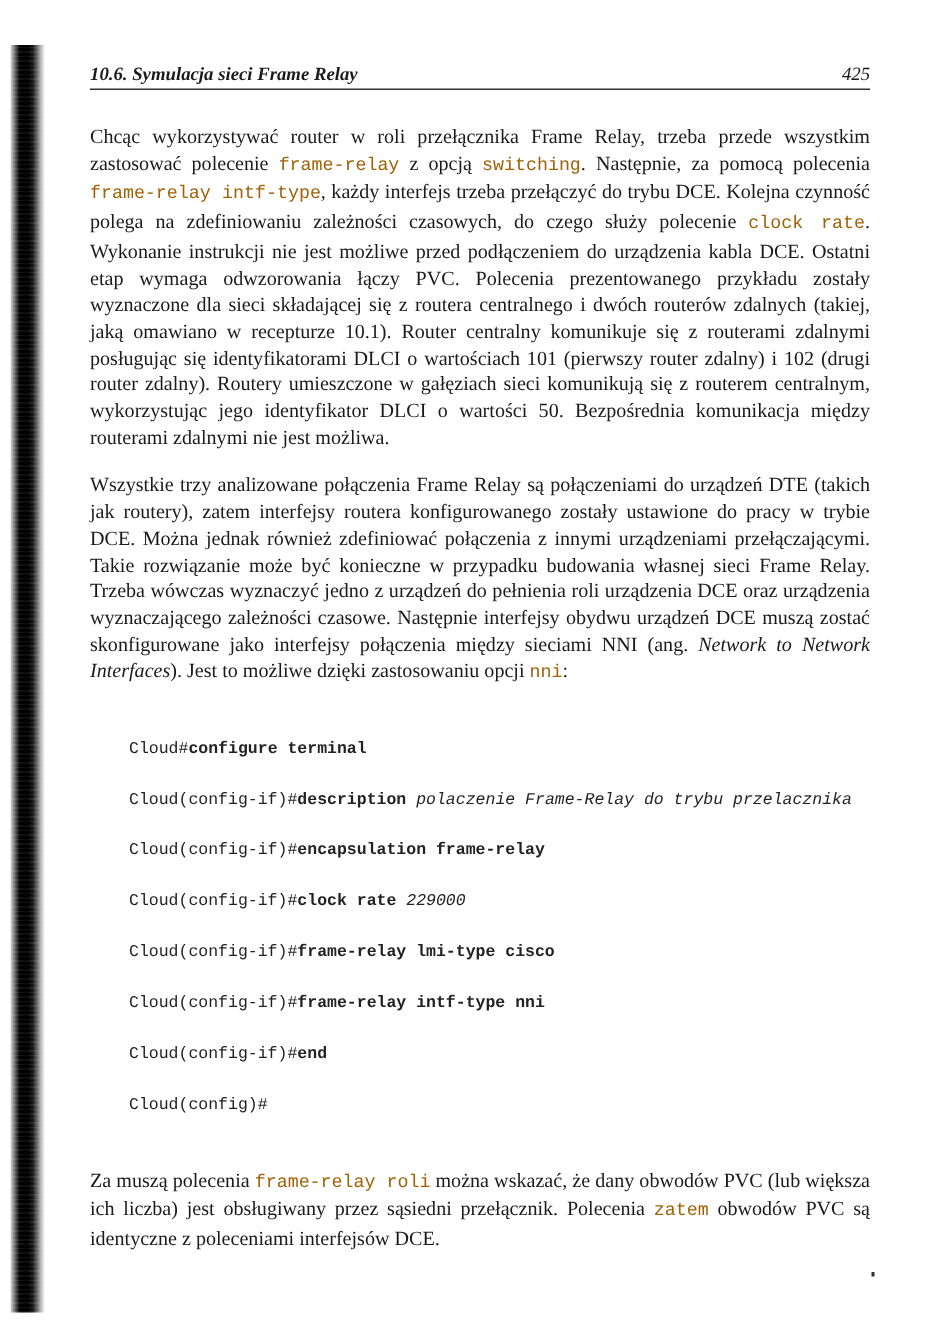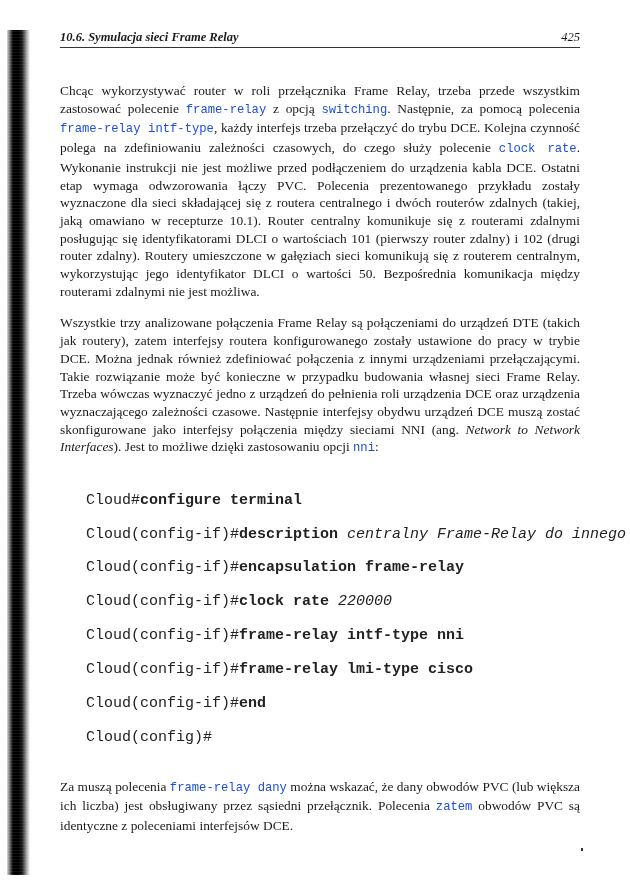--- a/index.html
+++ b/index.html
@@ -11,37 +11,37 @@
     .binding {
       position: absolute; left: 7px; top: 30px; width: 23px; height: 845px;
       background: linear-gradient(90deg, rgba(0,0,0,0.15) 0%, #111 25%, #000 45%, #222 65%, rgba(0,0,0,0.35) 85%, rgba(0,0,0,0) 100%);
       filter: contrast(1.1);
     }
     .binding::after {
       content: ""; position: absolute; inset: 0;
       background: repeating-linear-gradient(0deg, rgba(255,255,255,0.08) 0px, rgba(255,255,255,0.08) 1px, transparent 1px, transparent 3px);
     }
     .header {
-      position: absolute; left: 60px; top: 24px; width: 520px; height: 21px;
+      position: absolute; left: 60px; top: 36px; width: 520px; height: 21px;
       border-bottom: 1.3px solid #333;
       display: flex; justify-content: space-between; align-items: flex-end;
       font-size: 12.5px; padding-bottom: 2px;
     }
     .header .title { font-style: italic; font-weight: bold; }
     .header .pageno { font-style: italic; }
     .page { position: absolute; left: 60px; top: 82px; width: 520px; }
     p.body {
       margin: 0; font-size: 13.4px; line-height: 17.7px; text-align: justify;
       hyphens: manual;
     }
     p.body + p.body { margin-top: 14px; }
-    .code-inline { font-family: "Liberation Mono", "DejaVu Sans Mono", monospace; font-size: 12.2px; color: #1d4ed8; }
+    .code-inline { font-family: "Liberation Mono", "DejaVu Sans Mono", monospace; font-size: 12.2px; color: #a16207; }
     .mono-block {
       margin: 14px 0 12px 26px; font-family: "Liberation Mono", "DejaVu Sans Mono", monospace;
-      font-size: 15px; line-height: 11.3px; white-space: pre; color: #222;
+      font-size: 11px; line-height: 11.3px; white-space: pre; color: #222;
     }
     .mono-block .ln { display: block; }
     .b { font-weight: bold; }
     .i { font-style: italic; }
     .speck { position: absolute; left: 581px; top: 848px; width: 2px; height: 3px; background: #333; }
   </style>
 </head>
 <body>
 
 <div class="binding"></div>
@@ -52,26 +52,26 @@
 </div>
 
 <div class="page">
 
   <p class="body"><span>Chcąc wykorzystywać router w roli przełącznika Frame Relay, trzeba przede wszystkim zastosować polecenie </span><span class="code-inline">frame-relay</span><span> z opcją </span><span class="code-inline">switching</span><span>. Następnie, za pomocą polecenia </span><span class="code-inline">frame-relay intf-type</span><span>, każdy interfejs trzeba przełączyć do trybu DCE. Kolejna czynność polega na zdefiniowaniu zależności czasowych, do czego służy polecenie </span><span class="code-inline">clock rate</span><span>. Wykonanie instrukcji nie jest możliwe przed podłączeniem do urządzenia kabla DCE. Ostatni etap wymaga odwzorowania łączy PVC. Polecenia prezentowanego przykładu zostały wyznaczone dla sieci składającej się z routera centralnego i dwóch routerów zdalnych (takiej, jaką omawiano w recepturze 10.1). Router centralny komunikuje się z routerami zdalnymi posługując się identyfikatorami DLCI o wartościach 101 (pierwszy router zdalny) i 102 (drugi router zdalny). Routery umieszczone w gałęziach sieci komunikują się z routerem centralnym, wykorzystując jego identyfikator DLCI o wartości 50. Bezpośrednia komunikacja między routerami zdalnymi nie jest możliwa.</span></p>
 
   <p class="body"><span>Wszystkie trzy analizowane połączenia Frame Relay są połączeniami do urządzeń DTE (takich jak routery), zatem interfejsy routera konfigurowanego zostały ustawione do pracy w trybie DCE. Można jednak również zdefiniować połączenia z innymi urządzeniami przełączającymi. Takie rozwiązanie może być konieczne w przypadku budowania własnej sieci Frame Relay. Trzeba wówczas wyznaczyć jedno z urządzeń do pełnienia roli urządzenia DCE oraz urządzenia wyznaczającego zależności czasowe. Następnie interfejsy obydwu urządzeń DCE muszą zostać skonfigurowane jako interfejsy połączenia między sieciami NNI (ang. </span><span class="i">Network to Network Interfaces</span><span>). Jest to możliwe dzięki zastosowaniu opcji </span><span class="code-inline">nni</span><span>:</span></p>
 
   <div class="mono-block">
     <span class="ln"><span>Cloud#</span><span class="b">configure terminal</span><span class="i"></span></span>
-    <span class="ln"><span>Cloud(config-if)#</span><span class="b">description</span><span class="i"> centralny Frame-Relay do innego przelacznika</span></span>
+    <span class="ln"><span>Cloud(config-if)#</span><span class="b">description</span><span class="i"> polaczenie Frame-Relay do trybu przelacznika</span></span>
     <span class="ln"><span>Cloud(config-if)#</span><span class="b">encapsulation frame-relay</span><span class="i"></span></span>
-    <span class="ln"><span>Cloud(config-if)#</span><span class="b">clock rate</span><span class="i"> 220000</span></span>
+    <span class="ln"><span>Cloud(config-if)#</span><span class="b">clock rate</span><span class="i"> 229000</span></span>
+    <span class="ln"><span>Cloud(config-if)#</span><span class="b">frame-relay lmi-type cisco</span><span class="i"></span></span>
     <span class="ln"><span>Cloud(config-if)#</span><span class="b">frame-relay intf-type nni</span><span class="i"></span></span>
-    <span class="ln"><span>Cloud(config-if)#</span><span class="b">frame-relay lmi-type cisco</span><span class="i"></span></span>
     <span class="ln"><span>Cloud(config-if)#</span><span class="b">end</span><span class="i"></span></span>
     <span class="ln"><span>Cloud(config)#</span><span class="b"></span><span class="i"></span></span>
   </div>
 
-  <p class="body"><span>Za muszą polecenia </span><span class="code-inline">frame-relay dany</span><span> można wskazać, że dany obwodów PVC (lub większa ich liczba) jest obsługiwany przez sąsiedni przełącznik. Polecenia </span><span class="code-inline">zatem</span><span> obwodów PVC są identyczne z poleceniami interfejsów DCE.</span></p>
+  <p class="body"><span>Za muszą polecenia </span><span class="code-inline">frame-relay roli</span><span> można wskazać, że dany obwodów PVC (lub większa ich liczba) jest obsługiwany przez sąsiedni przełącznik. Polecenia </span><span class="code-inline">zatem</span><span> obwodów PVC są identyczne z poleceniami interfejsów DCE.</span></p>
 
 </div>
 
 <div class="speck"></div>
 
 </body></html>

